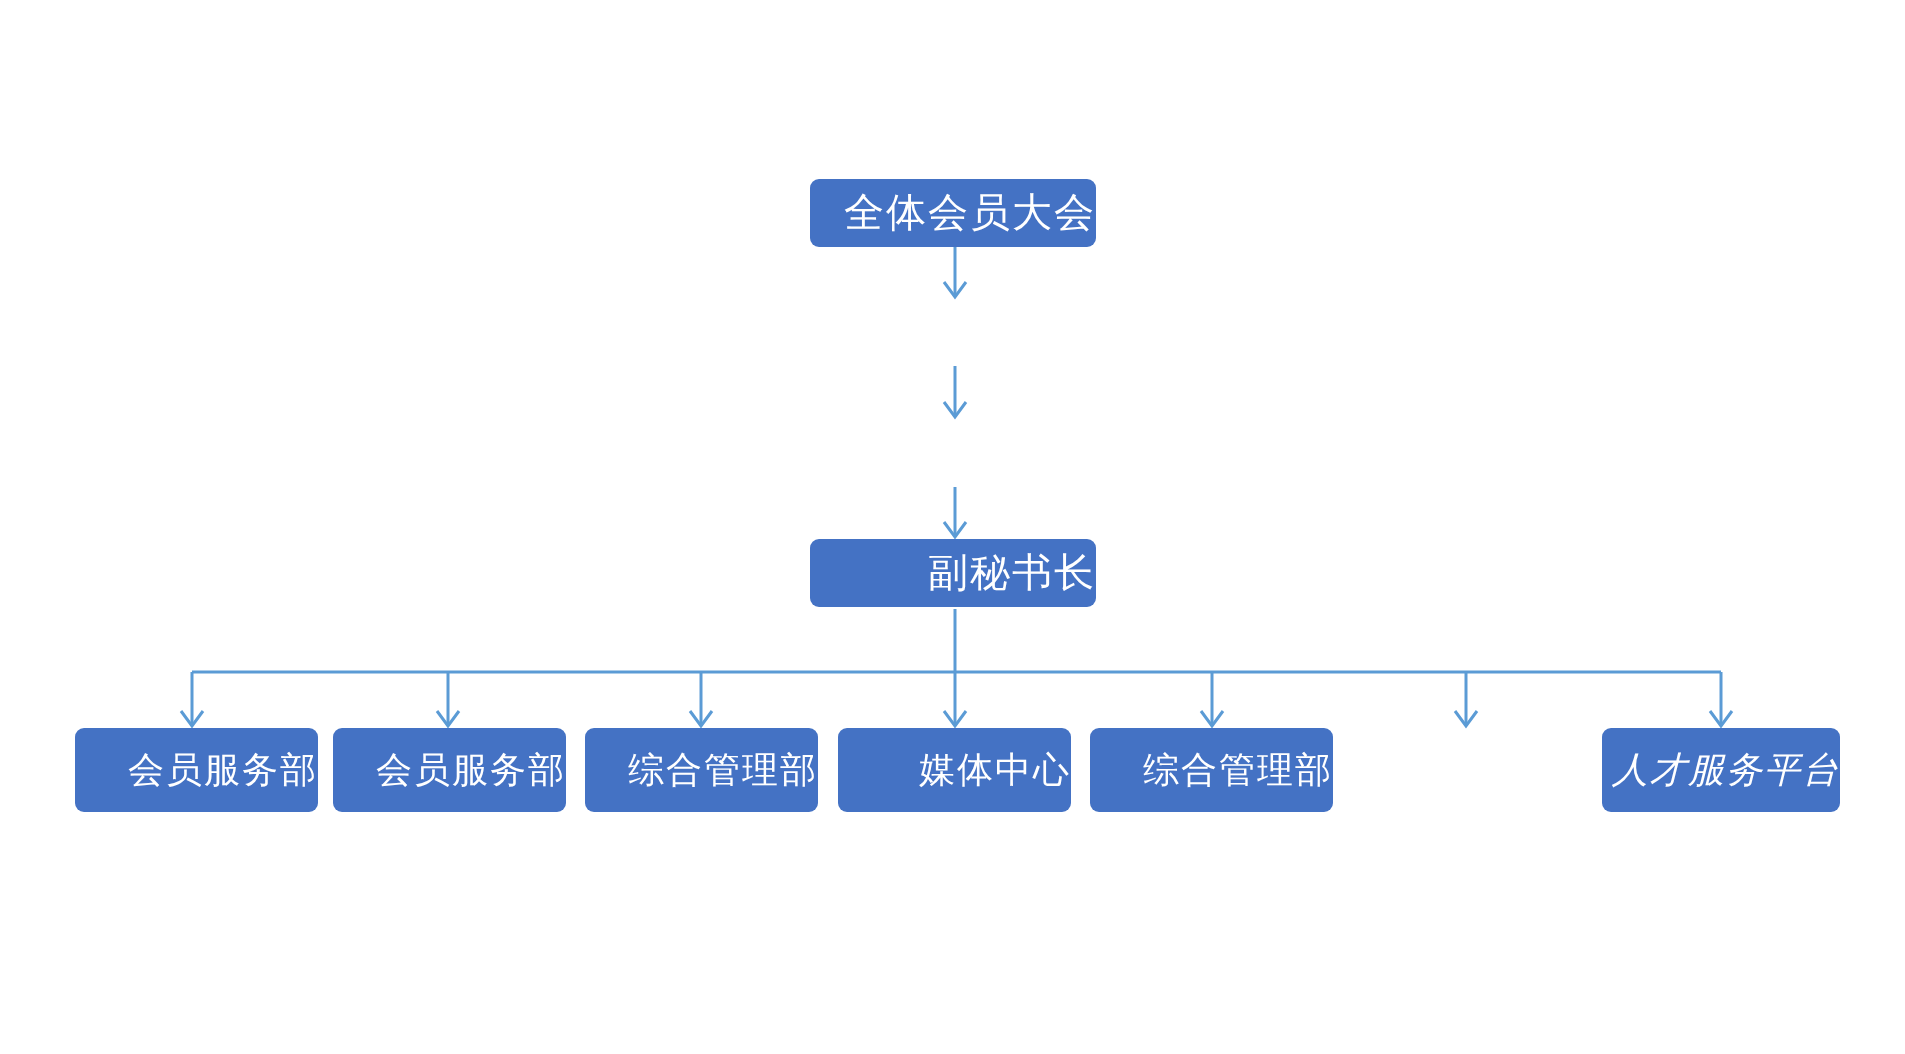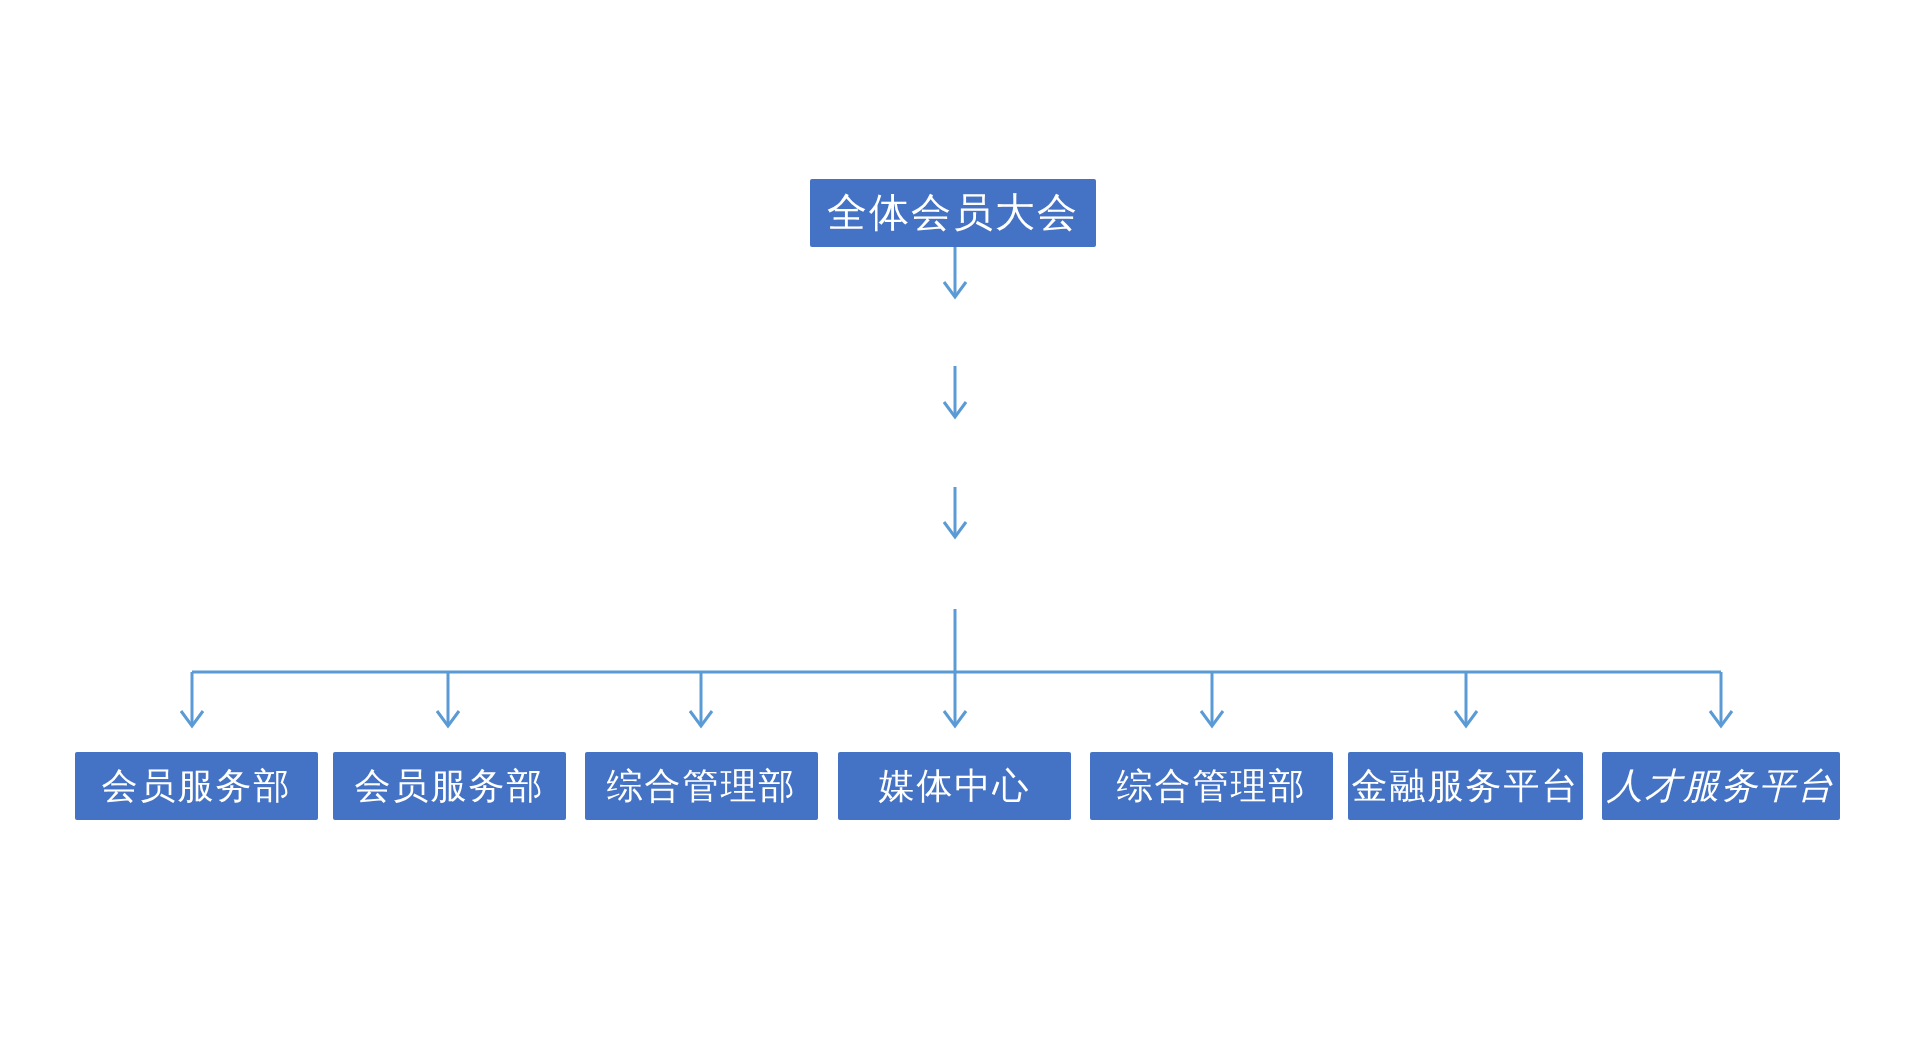--- a/index.html
+++ b/index.html
@@ -24,25 +24,25 @@
     left: 0;
     top: 0;
     width: 1905px;
     height: 1054px;
     pointer-events: none;
   }
   .node-box {
     position: absolute;
     box-sizing: border-box;
     background: #4472C4;
-    border-radius: 2px;
+    border-radius: 9px;
     color: #ffffff;
     display: flex;
     align-items: center;
-    justify-content: center;
+    justify-content: flex-end;
     text-align: center;
     letter-spacing: 2px;
     white-space: nowrap;
     user-select: none;
   }
   .node-label {
     display: block;
     line-height: 1;
   }
   
@@ -53,23 +53,22 @@
     font-size: 40px;
   }
   #node-assembly   { top: 179px; }
   #node-board      { top: 298px; }
   #node-secgen     { top: 419px; }
   #node-deputy     { top: 539px; }
 
   
   .dept-box {
     top: 728px;
-    height: 68px;
+    height: 84px;
     font-size: 36px;
-    margin-top: 24px;
   }
   #node-member-service { left: 75px;   width: 243px; }
   #node-standards      { left: 333px;  width: 233px; }
   #node-media          { left: 585px;  width: 233px; }
   #node-exhibition     { left: 838px;  width: 233px; }
   #node-general-mgmt   { left: 1090px; width: 243px; }
   #node-finance        { left: 1348px; width: 235px; }
   #node-talent         { left: 1602px; width: 238px; font-style: italic; }
 </style>
 </head>
@@ -134,20 +133,23 @@
 
     </g>
   </svg>
 
   <div class="node-box chain-box" id="node-assembly">
     <span class="node-label">全体会员大会</span>
   </div>
 
 
 
+  <div class="node-box chain-box" id="node-deputy">
+    <span class="node-label">副秘书长</span>
+  </div>
 
   <div class="node-box dept-box" id="node-member-service">
     <span class="node-label">会员服务部</span>
   </div>
 
   <div class="node-box dept-box" id="node-standards">
     <span class="node-label">会员服务部</span>
   </div>
 
   <div class="node-box dept-box" id="node-media">
@@ -155,21 +157,18 @@
   </div>
 
   <div class="node-box dept-box" id="node-exhibition">
     <span class="node-label">媒体中心</span>
   </div>
 
   <div class="node-box dept-box" id="node-general-mgmt">
     <span class="node-label">综合管理部</span>
   </div>
 
-  <div class="node-box dept-box" id="node-finance">
-    <span class="node-label">金融服务平台</span>
-  </div>
 
   <div class="node-box dept-box" id="node-talent">
     <span class="node-label">人才服务平台</span>
   </div>
 
 </div>
 
 </body></html>

